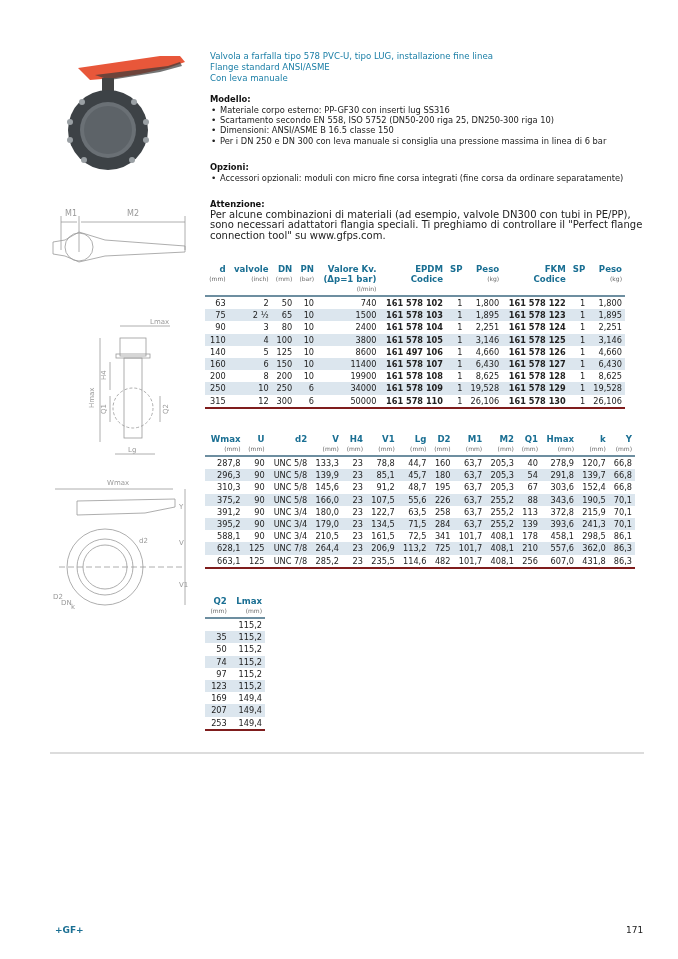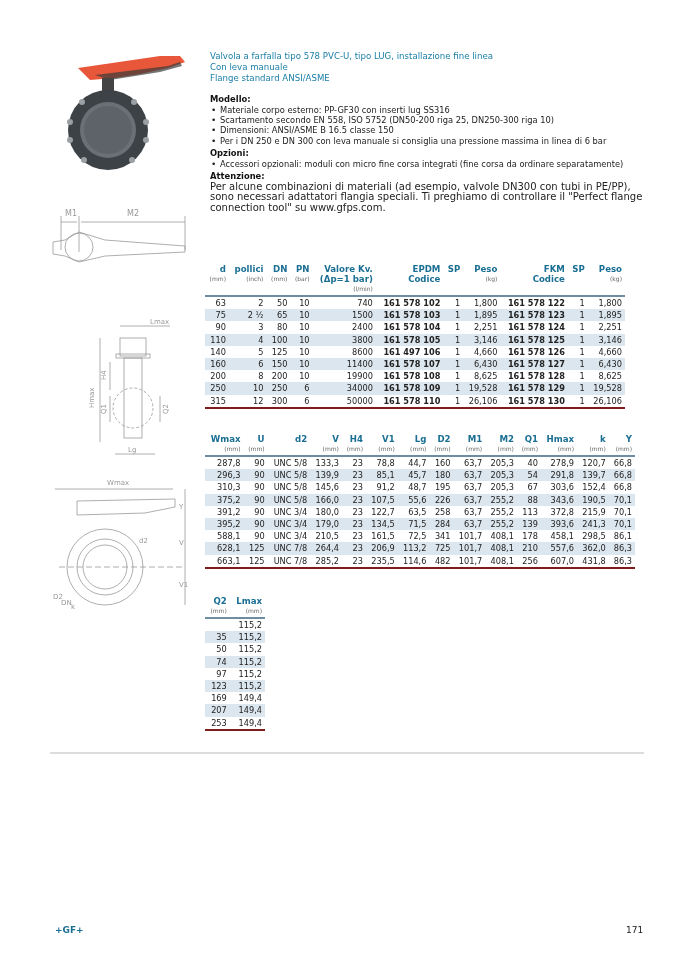--- a/index.html
+++ b/index.html
@@ -7,21 +7,21 @@
   body { position: relative; font-family: "DejaVu Sans", sans-serif; color: #222; }
 
   .product-photo { position: absolute; left: 40px; top: 48px; width: 150px; height: 125px; }
   .drawing-top { position: absolute; left: 45px; top: 200px; width: 145px; height: 70px; }
   .drawing-side { position: absolute; left: 60px; top: 318px; width: 125px; height: 145px; }
   .drawing-front { position: absolute; left: 45px; top: 475px; width: 150px; height: 135px; }
 
   .text-block { position: absolute; left: 210px; top: 51px; width: 440px; }
   .title-line { color: #1a7ea6; font-weight: normal; font-size: 8.6px; line-height: 11px; }
   .section-head { font-weight: bold; font-size: 8.4px; margin-top: 10px; line-height: 11px; color: #111; }
-  .section-head.tight { margin-top: 2px; }
+  .section-head.tight { margin-top: 16px; }
   ul.bullets { list-style: none; margin-top: 0; }
   ul.bullets li { font-size: 8.3px; line-height: 10.2px; padding-left: 10px; position: relative; color: #222; }
   ul.bullets li::before { content: "•"; position: absolute; left: 1px; top: 0; font-size: 9px; }
   .para { font-size: 10px; line-height: 10.3px; color: #222; }
 
   table.spec { position: absolute; border-collapse: collapse; font-size: 8.2px; color: #222; }
   table.spec th { color: #1a6f93; font-weight: bold; font-size: 8.6px; text-align: right; padding: 0 3px; line-height: 10px; white-space: nowrap; vertical-align: top; }
   table.spec th .unit { display: block; color: #666; font-weight: normal; font-size: 6px; line-height: 9px; }
   table.spec thead tr.last th { border-bottom: 2px solid #6d8ea0; padding-bottom: 2px; }
   table.spec td { text-align: right; padding: 0 3px; height: 12.2px; line-height: 12.2px; white-space: nowrap; }
@@ -113,22 +113,22 @@
     <text x="134" y="112">V1</text>
     <text x="94" y="68">d2</text>
     <text x="8" y="124">D2</text>
     <text x="16" y="130">DN</text>
     <text x="26" y="134">k</text>
   </g>
 </svg>
 
 <div class="text-block">
   <div class="title-line">Valvola a farfalla tipo 578 PVC-U, tipo LUG,  installazione fine linea</div>
+  <div class="title-line">Flange standard ANSI/ASME</div>
   <div class="title-line">Con leva manuale</div>
-  <div class="title-line">Flange standard ANSI/ASME</div>
 
   <div class="section-head">Modello:</div>
   <ul class="bullets">
     <li>Materiale corpo esterno: PP-GF30 con inserti lug SS316</li>
     <li>Scartamento secondo EN 558, ISO 5752 (DN50-200 riga 25, DN250-300 riga 10)</li>
     <li>Dimensioni: ANSI/ASME B 16.5 classe 150</li>
     <li>Per i DN 250 e DN 300 con leva manuale si consiglia una pressione massima in linea di 6 bar</li>
   </ul>
 
   <div class="section-head tight">Opzioni:</div>
@@ -137,21 +137,21 @@
   </ul>
 
   <div class="section-head tight">Attenzione:</div>
   <div class="para">Per alcune combinazioni di materiali (ad esempio, valvole DN300 con tubi in PE/PP), sono necessari adattatori flangia speciali. Ti preghiamo di controllare il "Perfect flange connection tool" su www.gfps.com.</div>
 </div>
 
 <table class="spec" id="t1">
   <thead>
     <tr class="last">
       <th><span>d</span><span class="unit">(mm)</span></th>
-      <th><span>pollici</span><span class="unit">(inch)</span></th>
+      <th><span>valvole</span><span class="unit">(inch)</span></th>
       <th><span>DN</span><span class="unit">(mm)</span></th>
       <th><span>PN</span><span class="unit">(bar)</span></th>
       <th><span>Valore Kv.</span><br><span>(Δp=1 bar)</span><span class="unit">(l/min)</span></th>
       <th><span>EPDM</span><br><span>Codice</span></th>
       <th><span>SP</span></th>
       <th><span>Peso</span><span class="unit">(kg)</span></th>
       <th><span>FKM</span><br><span>Codice</span></th>
       <th><span>SP</span></th>
       <th><span>Peso</span><span class="unit">(kg)</span></th>
     </tr>

